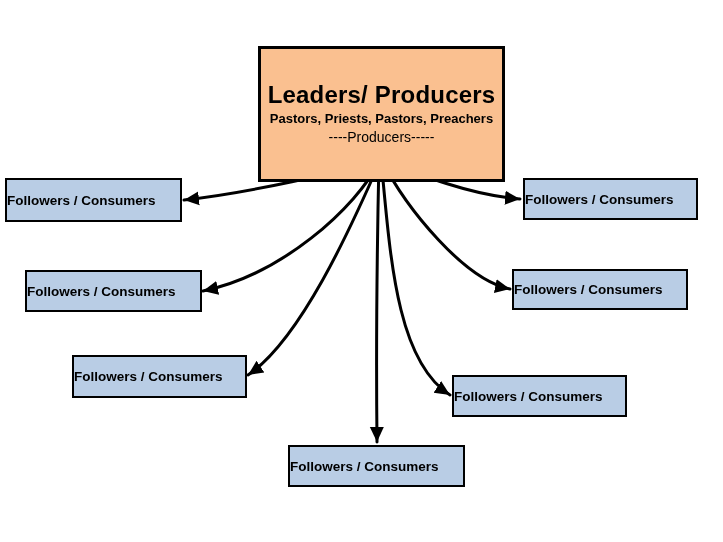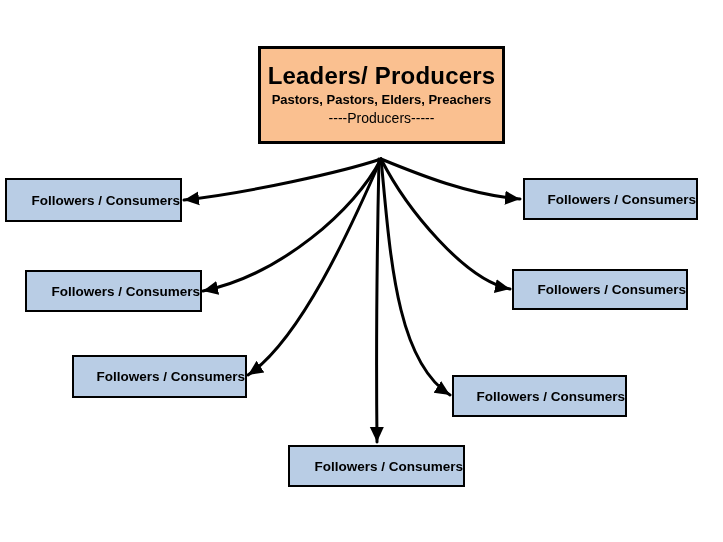--- a/index.html
+++ b/index.html
@@ -31,21 +31,21 @@
   }
   .arrow-head {
     fill: var(--arrow, #000000);
     stroke: none;
   }
   .root-box {
     position: absolute;
     left: 258px;
     top: 46px;
     width: 247px;
-    height: 98px;
+    height: 136px;
     background: var(--root-fill, #FAC090);
     border: 3px solid var(--root-border, #000000);
     box-sizing: border-box;
     display: flex;
     flex-direction: column;
     align-items: center;
     justify-content: center;
     text-align: center;
     color: var(--root-text, #000000);
   }
@@ -68,21 +68,21 @@
     line-height: 1.25;
     white-space: nowrap;
   }
   .fbox {
     position: absolute;
     background: var(--f-fill, #B9CDE5);
     border: 2.5px solid var(--f-border, #000000);
     box-sizing: border-box;
     display: flex;
     align-items: center;
-    justify-content: flex-end;
+    justify-content: flex-start;
     text-align: center;
     color: var(--f-text, #000000);
     font-size: 13.5px;
     font-weight: bold;
     white-space: nowrap;
   }
   .f0 { left: 5px;   top: 178px; width: 177px; height: 44px; }
   .f1 { left: 523px; top: 178px; width: 175px; height: 42px; }
   .f2 { left: 25px;  top: 270px; width: 177px; height: 42px; }
   .f3 { left: 512px; top: 269px; width: 176px; height: 41px; }
@@ -105,21 +105,21 @@
     <path class="arrow" d="M381,159 C420,175 470,195 520,199" marker-end="url(#ah)"></path>
     <path class="arrow" d="M381,159 C355,210 280,275 203,291" marker-end="url(#ah)"></path>
     <path class="arrow" d="M381,159 C407,210 465,280 510,289" marker-end="url(#ah)"></path>
     <path class="arrow" d="M381,159 C350,230 300,340 248,375" marker-end="url(#ah)"></path>
     <path class="arrow" d="M381,159 C390,250 395,360 450,395" marker-end="url(#ah)"></path>
     <path class="arrow" d="M379,159 C377,250 376,350 377,442" marker-end="url(#ah)"></path>
   </svg>
 
   <div class="root-box">
     <div class="root-title">Leaders/ Producers</div>
-    <div class="root-subtitle">Pastors, Pastors, Elders, Preachers</div>
+    <div class="root-subtitle">Pastors, Priests, Pastors, Preachers</div>
     <div class="root-note">----Producers-----</div>
   </div>
 
   <div class="fbox f0">
     <span>Followers / Consumers</span>
   </div>
   <div class="fbox f1">
     <span>Followers / Consumers</span>
   </div>
   <div class="fbox f2">

